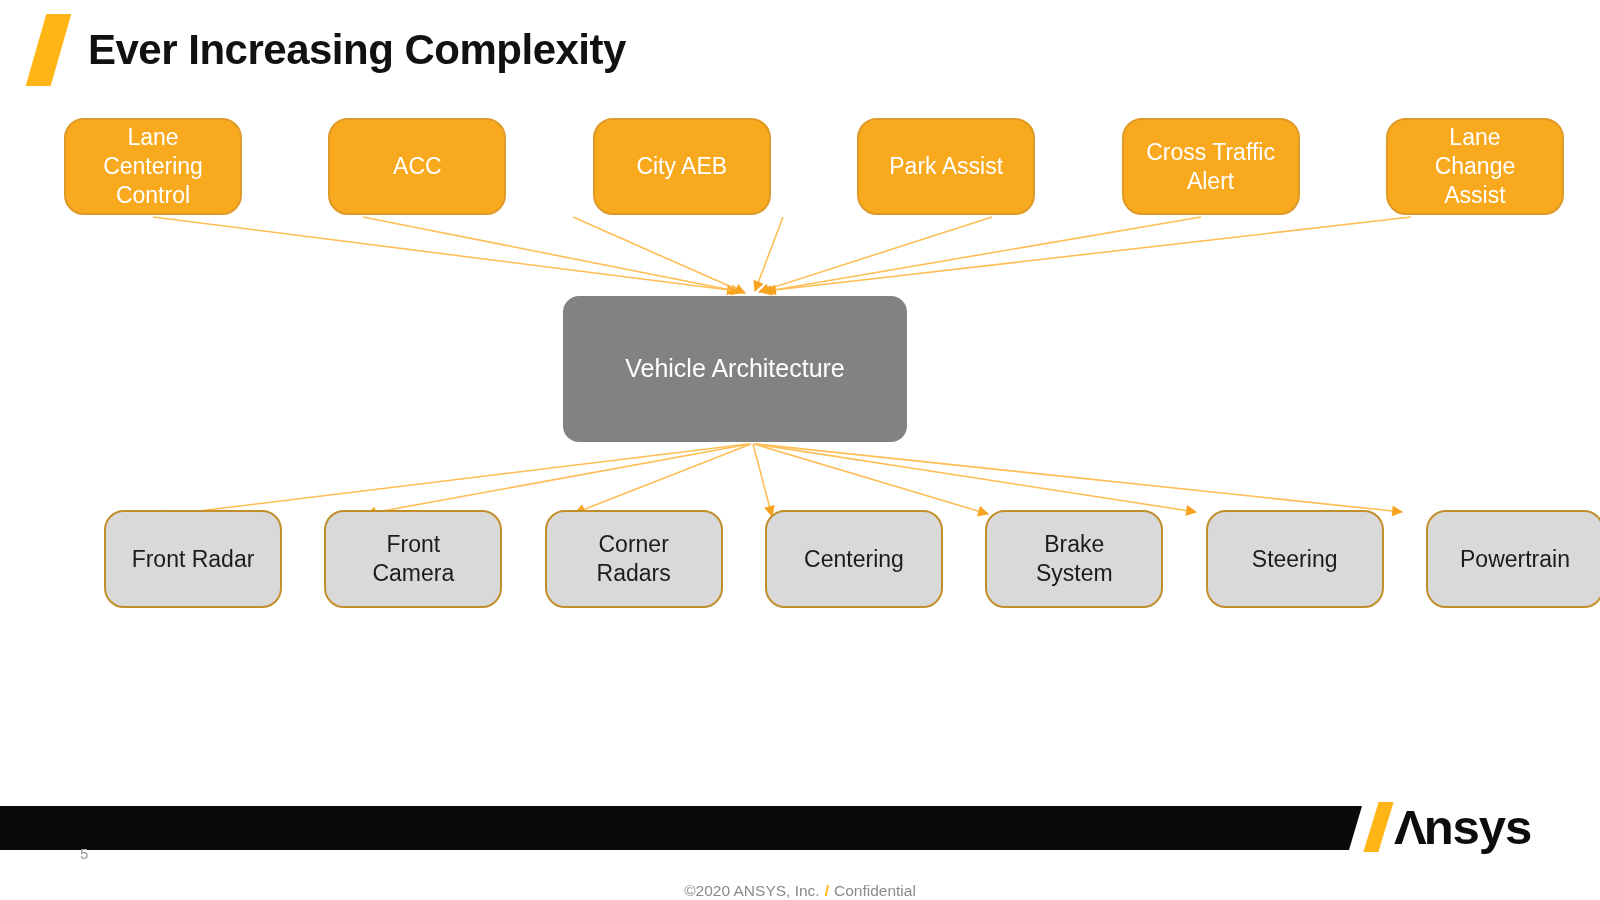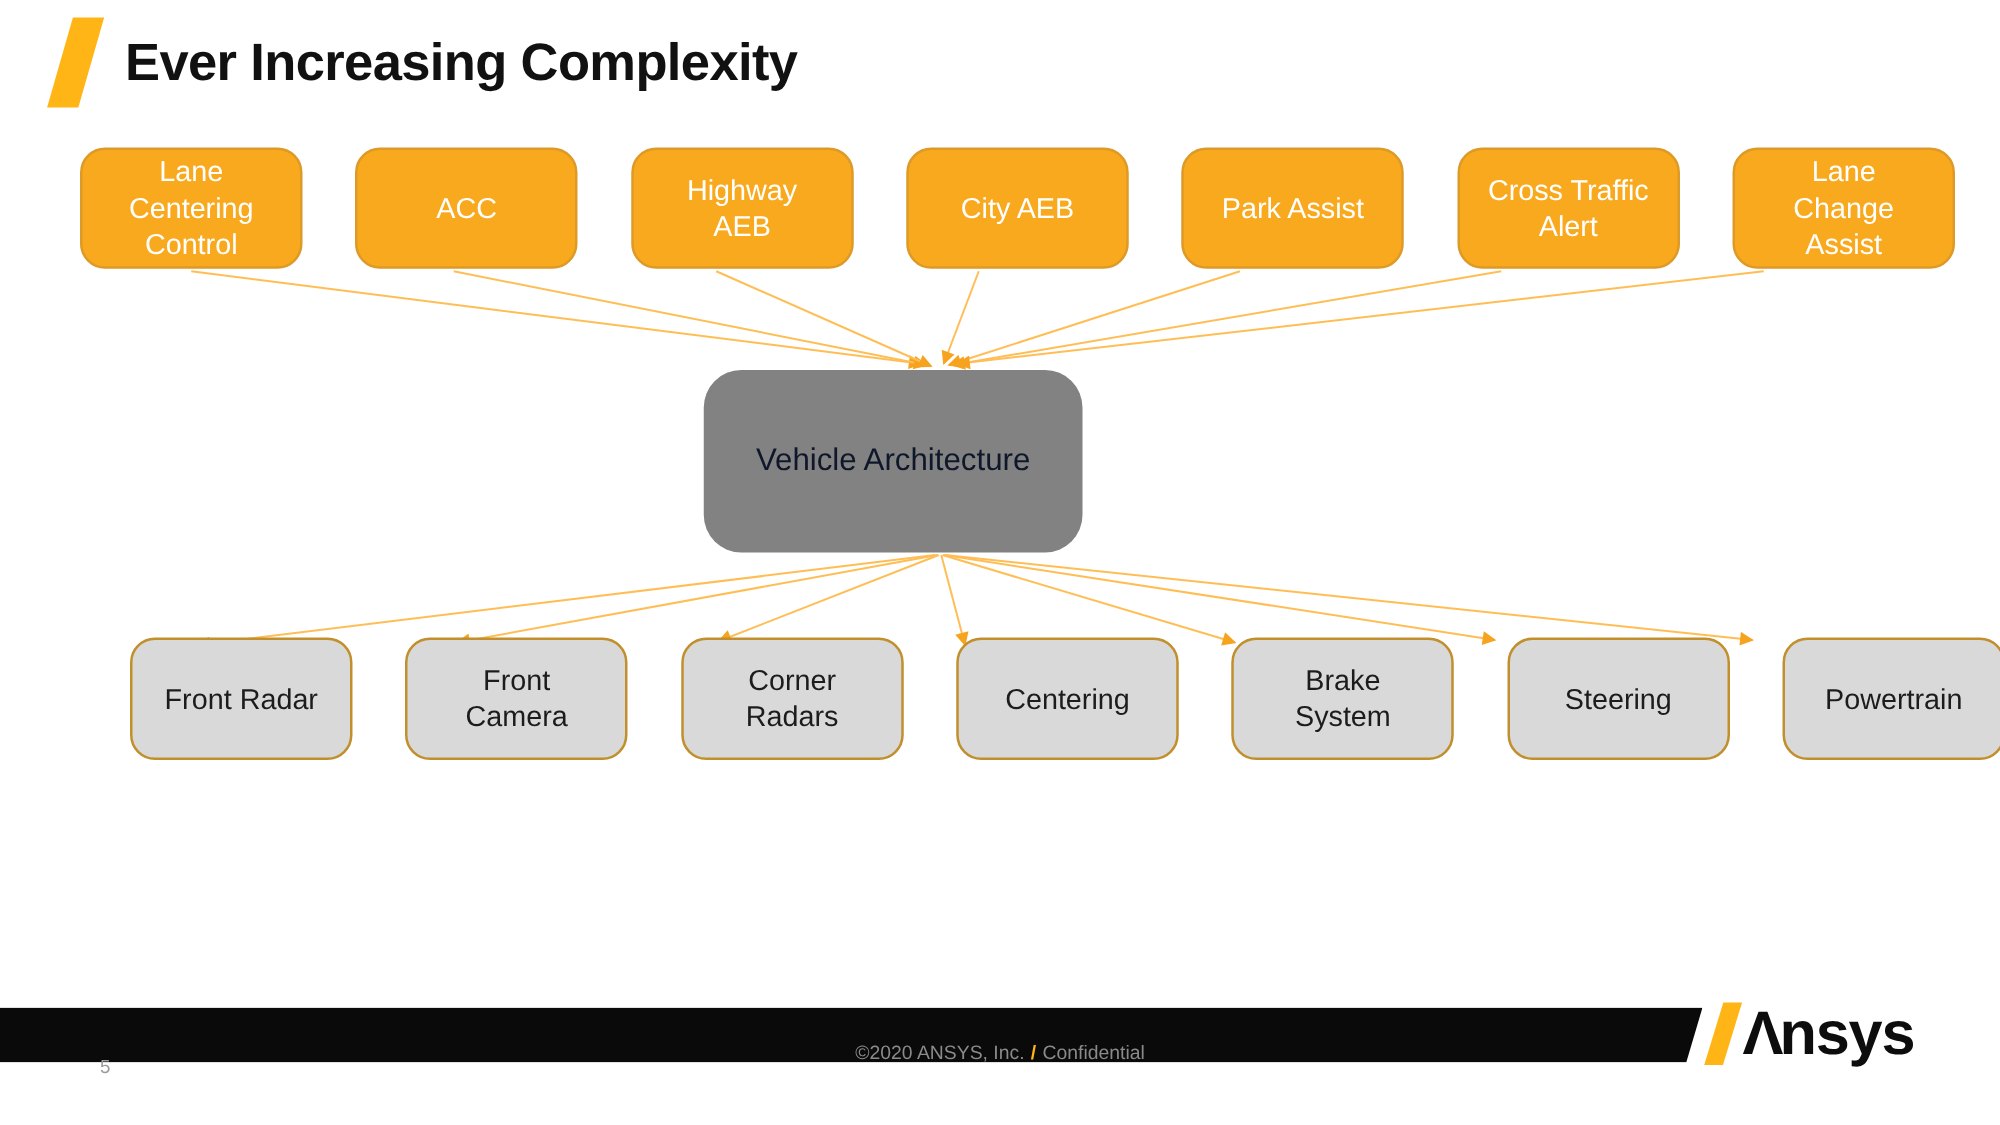--- a/index.html
+++ b/index.html
@@ -8,21 +8,21 @@
     width: 1600px;
     height: 900px;
     background: #ffffff;
     overflow: hidden;
     font-family: "Liberation Sans", sans-serif;
   }
 
   
   .title-row {
     position: absolute;
-    left: 48px;
+    left: 36px;
     top: 14px;
     display: flex;
     align-items: center;
     gap: 27px;
   }
   .accent-slash { background: var(--accent, #FFB515); }
   .title-slash {
     width: 25px;
     height: 72px;
     transform: skewX(-16deg);
@@ -69,25 +69,25 @@
     height: 98px;
     background: var(--bottom-node-fill, #D9D9D9);
     border: 2.5px solid var(--bottom-node-border, #C18F2C);
     color: #1c1c1c;
     font-size: 23px;
   }
   .center-node {
     position: absolute;
     left: 563px;
     top: 296px;
-    width: 303px;
+    width: 344px;
     height: 146px;
     background: var(--center-node-fill, #828282);
-    border-radius: 30px;
-    color: #0f172a;
+    border-radius: 16px;
+    color: #ffffff;
     font-size: 25px;
   }
 
   
   svg.edges {
     position: absolute;
     left: 0; top: 0;
     width: 1600px;
     height: 900px;
     pointer-events: none;
@@ -130,21 +130,21 @@
   .page-number {
     position: absolute;
     left: 80px;
     top: 845px;
     font-size: 15px;
     color: #9a9a9a;
   }
   .footer-text {
     position: absolute;
     left: 0;
-    top: 834px;
+    top: 882px;
     width: 100%;
     text-align: center;
     font-size: 15.5px;
     color: var(--footer-text, #8A8A8A);
   }
   .footer-text .sep {
     color: var(--accent, #FFB515);
     margin: 0 5px;
     font-weight: 600;
   }
@@ -181,22 +181,20 @@
     <line class="edge" x1="754" y1="444" x2="988" y2="514" marker-end="url(#ah)"></line>
     <line class="edge" x1="755" y1="444" x2="1196" y2="512" marker-end="url(#ah)"></line>
     <line class="edge" x1="756" y1="444" x2="1402" y2="512" marker-end="url(#ah)"></line>
   </svg>
 
   <div class="row top-row">
     <div class="node top-node">Lane
 Centering
 Control</div>
     <div class="node top-node">ACC</div>
-    <div class="node top-node">Highway
-AEB</div>
     <div class="node top-node">City AEB</div>
     <div class="node top-node">Park Assist</div>
     <div class="node top-node">Cross Traffic
 Alert</div>
     <div class="node top-node">Lane
 Change
 Assist</div>
   </div>
 
   <div class="node center-node">Vehicle Architecture</div>

